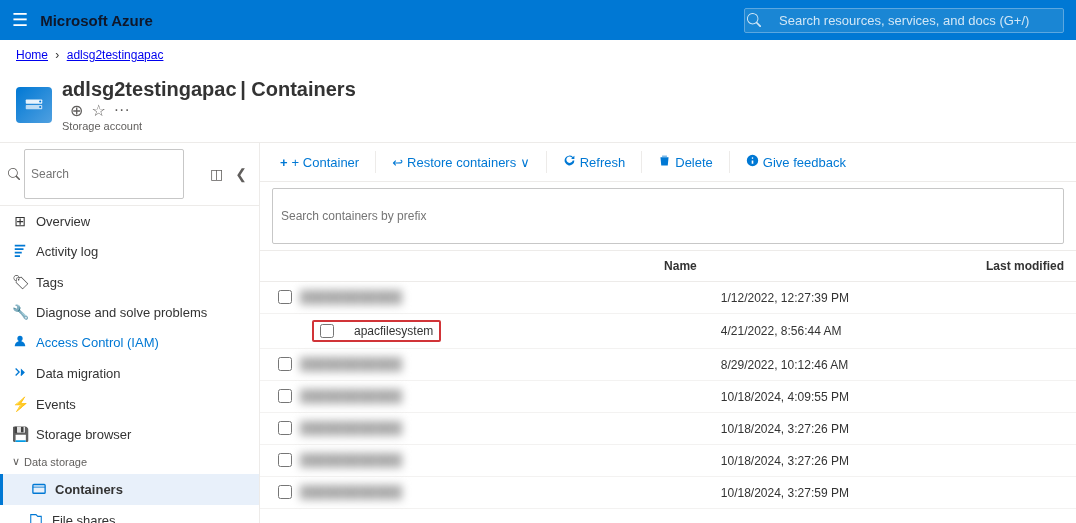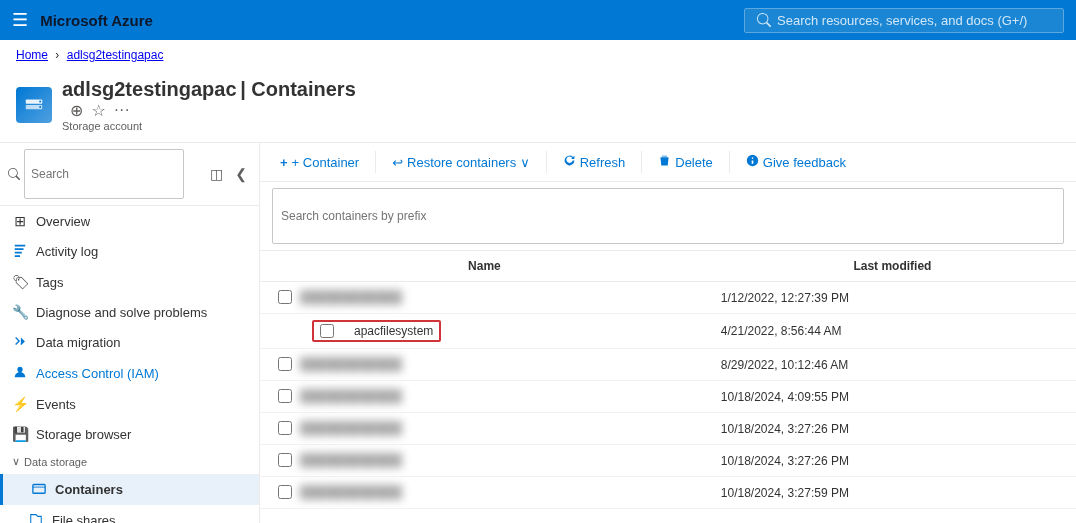--- a/index.html
+++ b/index.html
@@ -14,26 +14,26 @@
       padding: 0 12px;
       gap: 12px;
     }
     .hamburger { color: white; font-size: 18px; cursor: pointer; }
     .azure-logo { color: #0f172a; font-weight: 600; font-size: 15px; flex: 1; }
     .global-search {
       background: #1a86d4;
       border: 1px solid #5ba7e0;
       border-radius: 2px;
       color: white;
-      padding: 4px 12px;
+      padding: 4px 2px;
       width: 320px;
       font-size: 13px;
       display: flex;
       align-items: center;
-      gap: 6px;
+      gap: 18px;
     }
     .global-search input {
       background: transparent;
       border: none;
       color: white;
       outline: none;
       font-size: 13px;
       width: 260px;
     }
     .global-search input::placeholder { color: rgba(255,255,255,0.8); }
@@ -152,21 +152,21 @@
       font-size: 12px;
       width: 100%;
       outline: none;
       border-radius: 2px;
     }
 
     
     .table-container { overflow-y: auto; flex: 1; }
     table { width: 100%; border-collapse: collapse; }
     th {
-      text-align: center; padding: 8px 12px;
+      text-align: right; padding: 8px 12px;
       font-size: 12px; font-weight: 600; color: #333;
       border-bottom: 1px solid #edebe9;
       background: white;
       position: sticky; top: 0;
     }
     td {
       padding: 6px 12px;
       font-size: 12px; color: #333;
       border-bottom: 1px solid #f3f2f1;
     }
@@ -255,34 +255,34 @@
       <span class="nav-icon">🏷</span>
       <span>Tags</span>
     </div>
     <div class="nav-item">
       <span class="nav-icon">🔧</span>
       <span>Diagnose and solve problems</span>
     </div>
     <div class="nav-item">
       <span class="nav-icon">
         <svg width="14" height="14" viewBox="0 0 16 16" fill="#0078d4">
+            <circle cx="8" cy="5" r="3"></circle>
+            <path d="M2 14c0-3.3 2.7-6 6-6s6 2.7 6 6"></path>
+          </svg>
+      </span>
+      <span style="color:#0078d4">Access Control (IAM)</span>
+    </div>
+    <div class="nav-item">
+      <span class="nav-icon">
+        <svg width="14" height="14" viewBox="0 0 16 16" fill="#0078d4">
             <path d="M3 8h10M9 4l4 4-4 4M13 4V8"></path>
             <path d="M13 8l-4 4M3 4l4 4-4 4" stroke="#0078d4" stroke-width="1.5" fill="none"></path>
           </svg>
       </span>
       <span>Data migration</span>
-    </div>
-    <div class="nav-item">
-      <span class="nav-icon">
-        <svg width="14" height="14" viewBox="0 0 16 16" fill="#0078d4">
-            <circle cx="8" cy="5" r="3"></circle>
-            <path d="M2 14c0-3.3 2.7-6 6-6s6 2.7 6 6"></path>
-          </svg>
-      </span>
-      <span style="color:#0078d4">Access Control (IAM)</span>
     </div>
     <div class="nav-item">
       <span class="nav-icon">⚡</span>
       <span>Events</span>
     </div>
     <div class="nav-item">
       <span class="nav-icon">💾</span>
       <span>Storage browser</span>
     </div>
 

